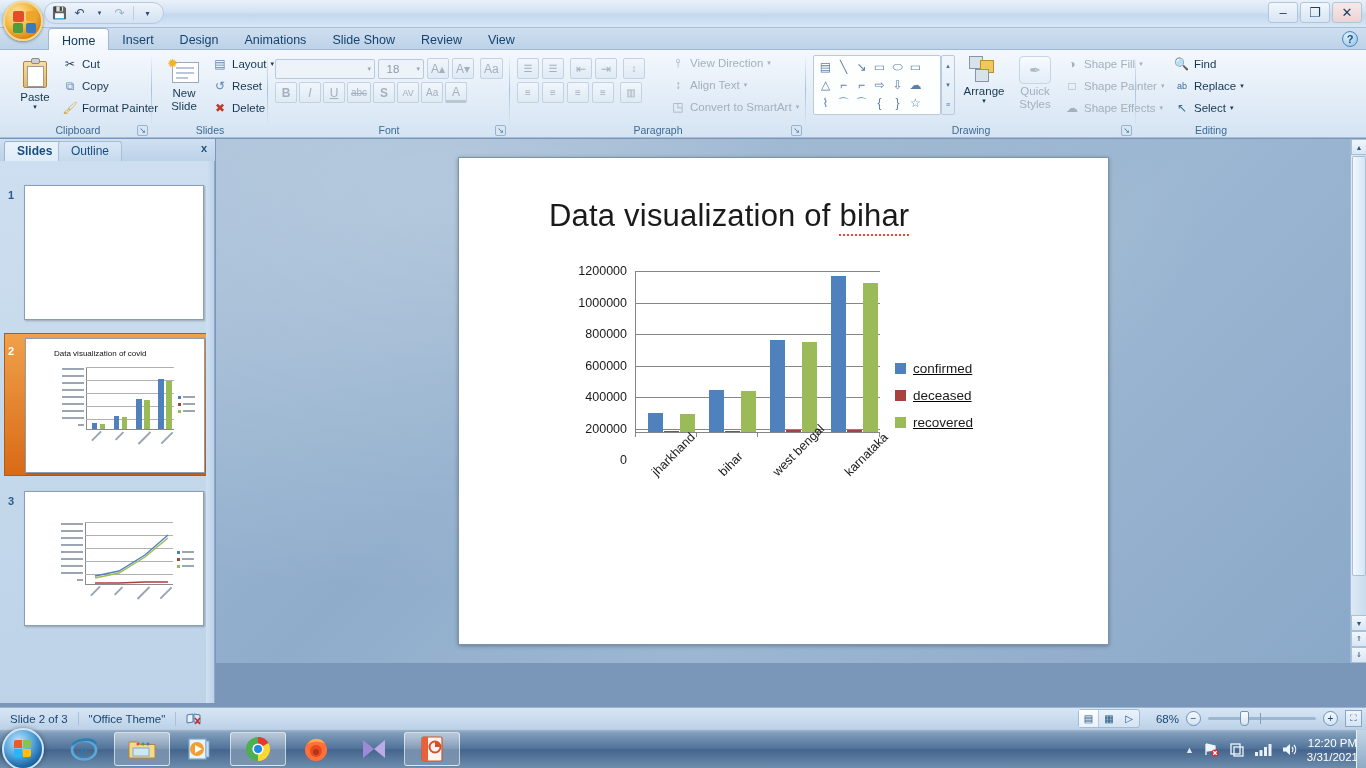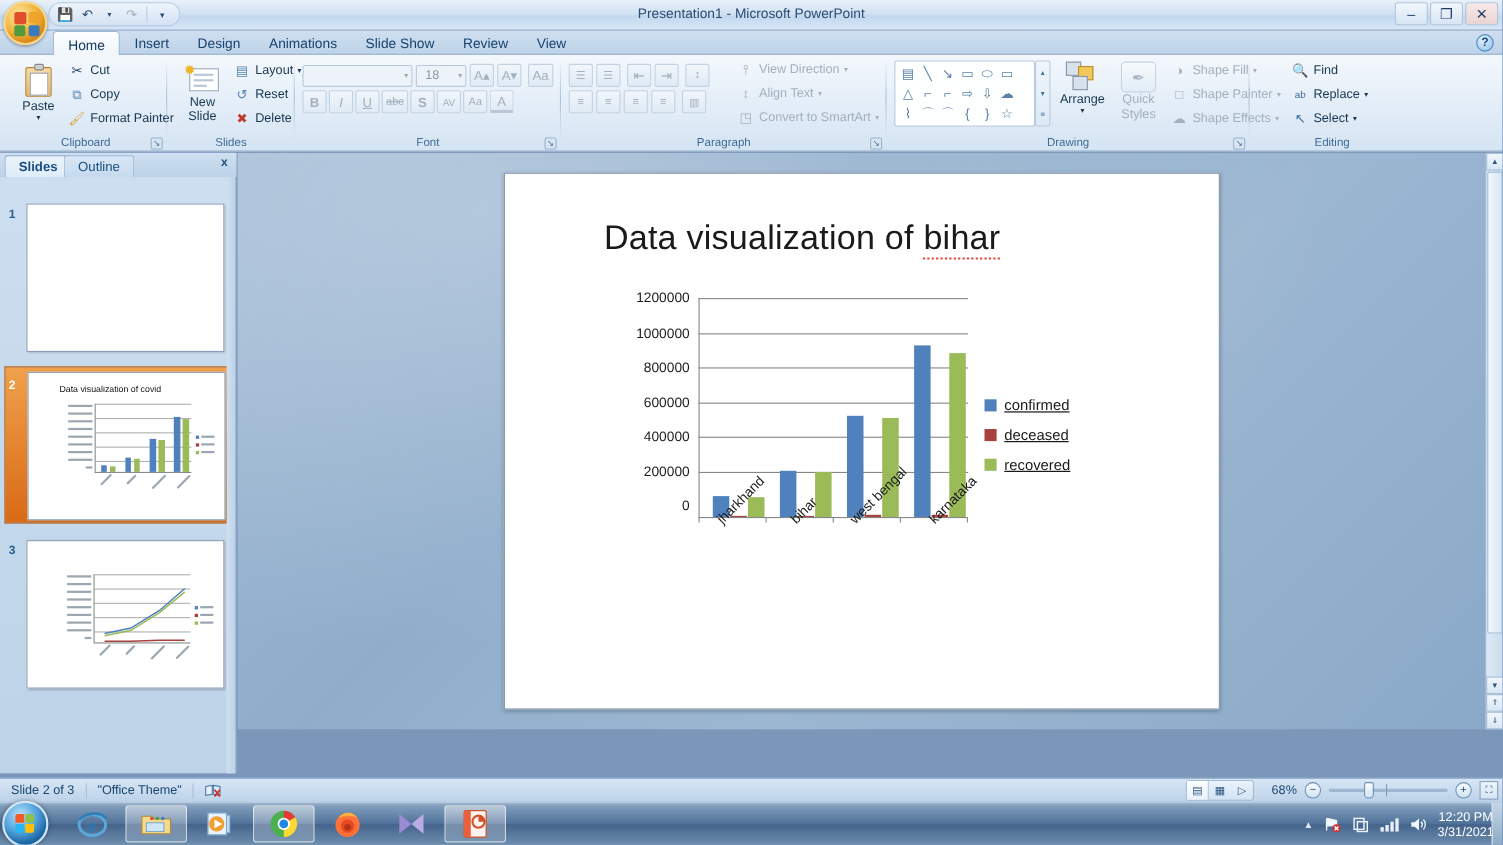--- a/index.html
+++ b/index.html
@@ -173,21 +173,21 @@
     background: radial-gradient(ellipse at 20% 10%, rgba(255,255,255,.28), rgba(255,255,255,0) 60%); }
   .slide { position: absolute; left: 242px; top: 18px; width: 651px; height: 488px;
     background: #fff; border: 1px solid #7d93ab; box-shadow: 0 1px 4px rgba(0,0,0,.3); z-index: 2; }
 
   .slide-title { position: absolute; left: 90px; top: 40px; width: 480px;
     font-size: 31px; color: #1a1a1a; font-weight: normal; letter-spacing: .2px; }
   .spell { border-bottom: 2px dotted #e0483a; padding-bottom: 1px; }
 
   
   .chart { position: absolute; left: 106px; top: 105px; width: 450px; height: 330px; }
-  .plot { position: absolute; left: 70px; top: 8px; width: 245px; height: 200px; }
+  .plot { position: absolute; left: 70px; top: 8px; width: 245px; height: 162px; }
   .gridline { position: absolute; left: 0; width: 100%; height: 1px; background: #868686; }
   .ytick { position: absolute; right: 100%; transform: translateY(-50%); padding-right: 8px;
     font-size: 12.5px; color: #1a1a1a; white-space: nowrap; }
   .yaxis { position: absolute; left: 0; top: 0; width: 1px; height: 100%; background: #868686; }
   .xaxis { position: absolute; left: 0; bottom: 0; width: 100%; height: 1px; background: #868686; }
   .xtickmark { position: absolute; bottom: -4px; width: 1px; height: 4px; background: #868686; }
   .bar { position: absolute; bottom: 1px; }
   .bar.confirmed { background: #4f81bd; }
   .bar.deceased { background: #a8423f; }
   .bar.recovered { background: #9bbb59; }
@@ -259,21 +259,20 @@
 
   <div class="titlebar">
     <div class="qat">
       <span class="qbtn">💾</span>
       <span class="qbtn">↶</span>
       <span class="qbtn" style="font-size:7px">▾</span>
       <span class="qbtn" style="color:#9db0c4">↷</span>
       <span class="sep"></span>
       <span class="qbtn" style="font-size:8px">▾</span>
     </div>
-    <div class="win-title">Presentation1 - Microsoft PowerPoint</div>
     <div class="wbtns">
       <div class="wbtn">–</div>
       <div class="wbtn">❐</div>
       <div class="wbtn close">✕</div>
     </div>
   </div>
 
   <div class="offbtn">
     <div class="glyph">
       <span class="g1"></span>

